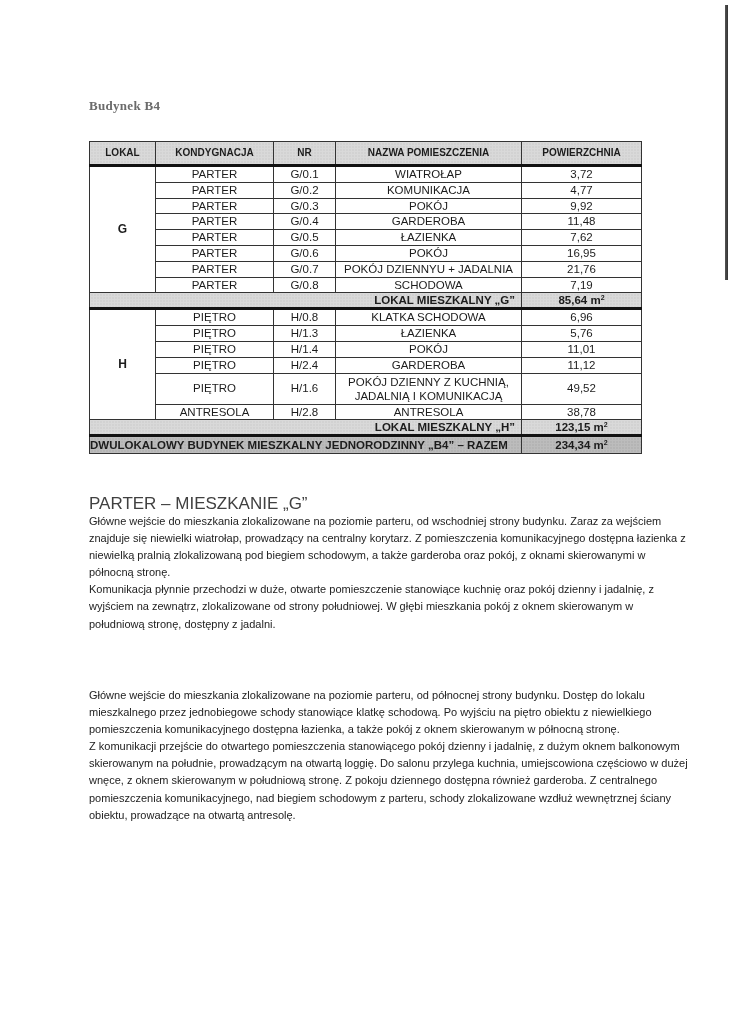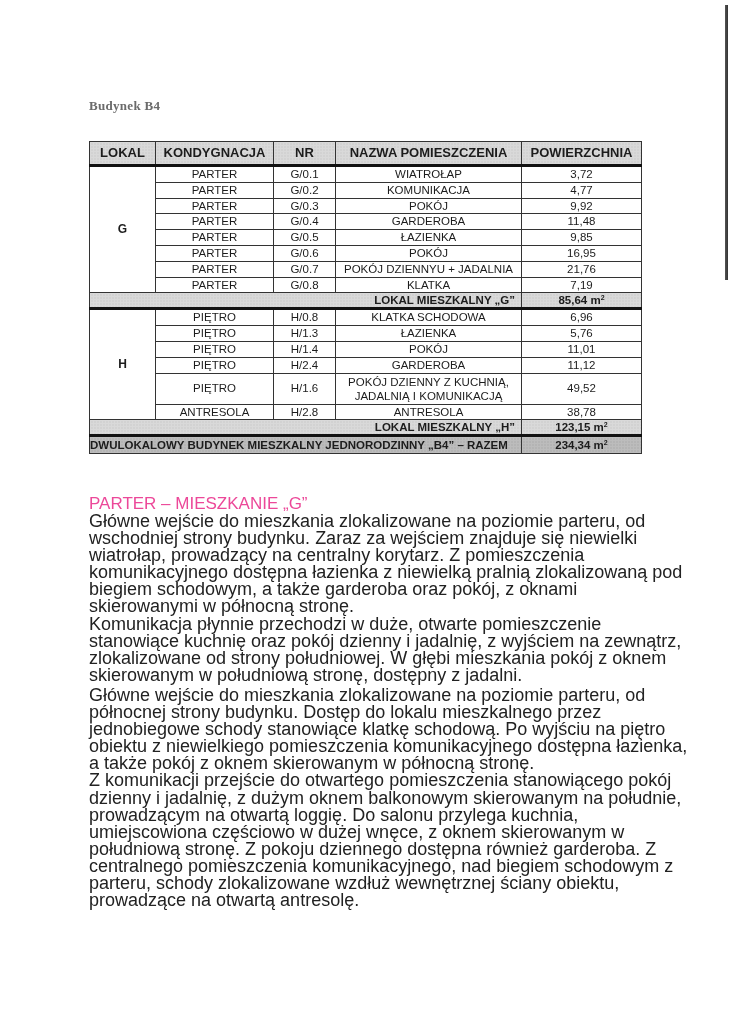--- a/index.html
+++ b/index.html
@@ -31,41 +31,41 @@
       background-color: #d9d9d9;
       background-image: radial-gradient(#bdbdbd 0.8px, transparent 1px);
       background-size: 3px 3px;
     }
     .hatch-dark {
       background-color: #bcbcbc;
       background-image: radial-gradient(#9a9a9a 0.8px, transparent 1px);
       background-size: 3px 3px;
     }
     table.rooms thead th {
-      font-weight: bold; font-size: 13px; height: 22px; line-height: 22px;
+      font-weight: bold; font-size: 10px; height: 22px; line-height: 22px;
       border-bottom: 3px solid #111;
     }
     table.rooms td.lokal-cell { font-weight: bold; font-size: 12px; background: #fff; }
     table.rooms tr.subtotal td {
       font-weight: bold; height: 14px; line-height: 14px;
     }
     table.rooms tr.subtotal td.label { text-align: right; padding-right: 6px; }
     table.rooms tr.subtotal.g td { border-bottom: 3px solid #111; }
     table.rooms tr.total td {
       font-weight: bold; height: 16px; line-height: 16px; border-top: 3px solid #111;
     }
     table.rooms tr.total td.label { text-align: left; padding-right: 20px; }
     table.rooms td.wrap { white-space: normal; line-height: 14px; height: 30px; }
     sup { font-size: 7px; vertical-align: 4px; line-height: 0; }
     .section { position: absolute; left: 89px; width: 600px; }
     .section h2 {
-      margin: 0; font-weight: normal; font-size: 17px; line-height: 19px; color: #ec4899;
+      margin: 0; font-weight: normal; font-size: 17px; line-height: 19px; color: #404040;
     }
     .section p {
-      margin: 0; font-size: 18px; line-height: 17.1px; color: #222;
+      margin: 0; font-size: 11px; line-height: 17.1px; color: #222;
     }
     .sec-g { top: 494px; }
     .sec-h { top: 687px; }
     .scan-edge {
       position: absolute; left: 725px; top: 5px; width: 3px; height: 275px;
       background: linear-gradient(to right, #555, #333);
     }
   </style>
 </head>
 <body>
@@ -115,38 +115,38 @@
     <tr>
       <td>PARTER</td>
       <td>G/0.4</td>
       <td>GARDEROBA</td>
       <td>11,48</td>
     </tr>
     <tr>
       <td>PARTER</td>
       <td>G/0.5</td>
       <td>ŁAZIENKA</td>
-      <td>9,85</td>
+      <td>7,62</td>
     </tr>
     <tr>
       <td>PARTER</td>
       <td>G/0.6</td>
       <td>POKÓJ</td>
       <td>16,95</td>
     </tr>
     <tr>
       <td>PARTER</td>
       <td>G/0.7</td>
       <td>POKÓJ DZIENNYU + JADALNIA</td>
       <td>21,76</td>
     </tr>
     <tr>
       <td>PARTER</td>
       <td>G/0.8</td>
-      <td>KLATKA</td>
+      <td>SCHODOWA</td>
       <td>7,19</td>
     </tr>
     <tr class="subtotal g">
       <td class="hatch label" colspan="4">LOKAL MIESZKALNY „G”</td>
       <td class="hatch"><span>85,64 m</span><sup>2</sup></td>
     </tr>
 
     <tr>
       <td class="lokal-cell" rowspan="6">H</td>
       <td>PIĘTRO</td>

